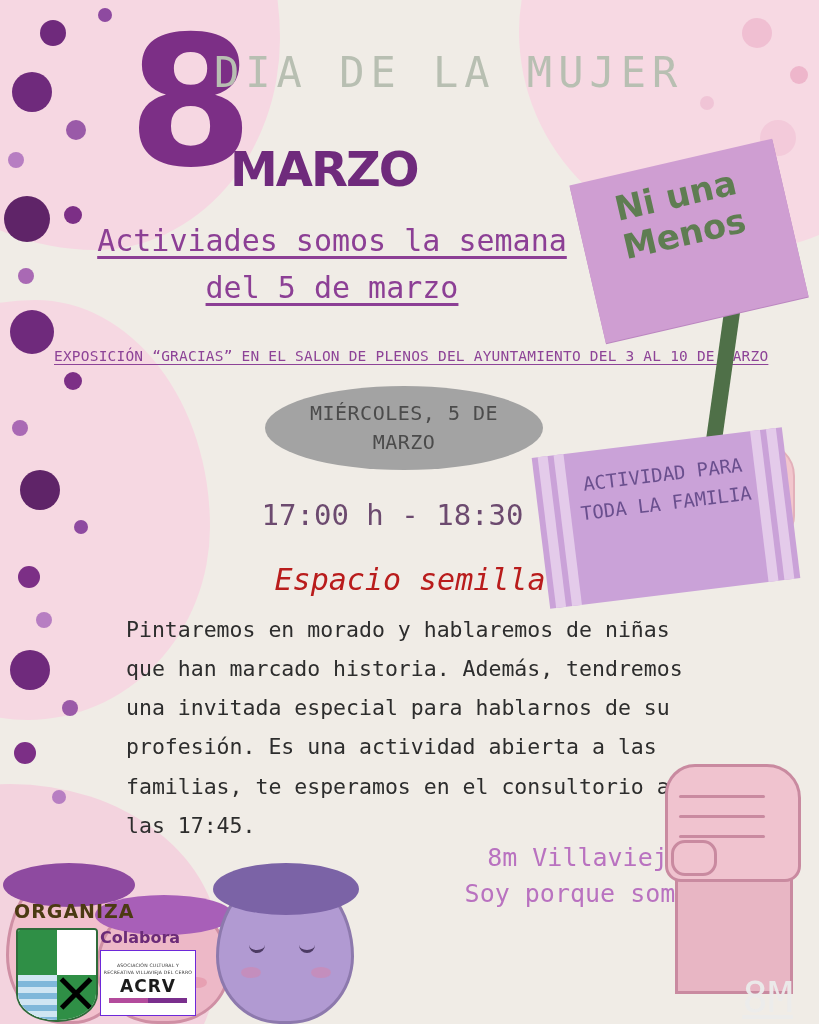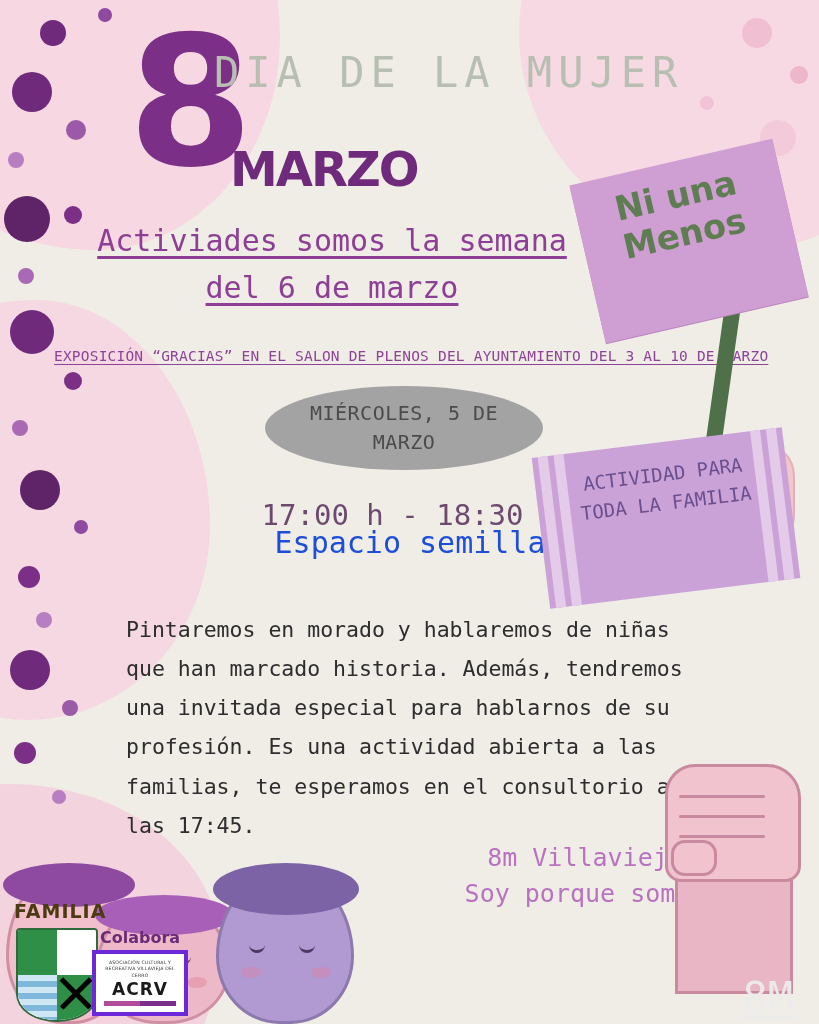--- a/index.html
+++ b/index.html
@@ -131,26 +131,27 @@
     position: absolute;
     left: 200px; top: 498px;
     width: 420px;
     text-align: center;
     font-family: "DejaVu Sans Mono", monospace;
     font-size: 29px;
     color: #6c4a6f;
   }
   .place {
     position: absolute;
-    left: 200px; top: 525px;
+    left: 200px; top: 562px;
     width: 420px;
     text-align: center;
     font-family: "DejaVu Sans Mono", monospace;
     font-size: 30px;
-    color: #1d4ed8;
+    color: #b91c1c;
+    font-style: italic;
   }
 
   
   .body-text {
     position: absolute;
     left: 126px; top: 610px;
     width: 576px;
     font-family: "DejaVu Sans Mono", monospace;
     font-size: 21.5px;
     line-height: 1.82;
@@ -362,24 +363,24 @@
   .colabora-label {
     position: absolute;
     left: 100px; top: 928px;
     font-family: "DejaVu Sans", sans-serif;
     font-weight: bold;
     font-size: 16px;
     color: #6b2b78;
   }
   .acrv {
     position: absolute;
-    left: 92px; top: 950px;
+    left: 100px; top: 950px;
     width: 96px; height: 66px;
     background: #ffffff;
-    border: 4px solid #6d28d9;
+    border: 1px solid #6d28d9;
     display: flex;
     flex-direction: column;
     align-items: center;
     justify-content: center;
     text-align: center;
     padding: 2px;
     box-sizing: border-box;
   }
   .acrv .acrv-name {
     font-family: "DejaVu Sans", sans-serif;
@@ -435,21 +436,21 @@
   <div class="dot" style="left:760px;top:120px;width:36px;height:36px;background:#f3cada;"></div>
   <div class="dot" style="left:700px;top:96px;width:14px;height:14px;background:#f0c4d6;"></div>
   <div class="dot" style="left:758px;top:198px;width:16px;height:16px;background:#f0c4d6;"></div>
 
   <div class="eight">8</div>
   <div class="dia-mujer">DIA DE LA MUJER</div>
   <div class="marzo">MARZO</div>
 
   <div class="subtitle">
     <div>Activiades somos la semana</div>
-    <div>del 6 de marzo</div>
+    <div>del 5 de marzo</div>
   </div>
 
   <div class="expo">EXPOSICIÓN “GRACIAS” EN EL SALON DE PLENOS DEL AYUNTAMIENTO DEL 3 AL 10 DE MARZO</div>
 
   <div class="sign-wrap">
     <div class="sign-stick"></div>
     <div class="sign">
       <div class="sign-inner"></div>
     </div>
     <div class="sign-text">Ni una Menos</div>
@@ -508,21 +509,21 @@
     <div class="cheek" style="left:88px;top:76px;"></div>
   </div>
   <div class="face face-c">
     <div class="hairline" style="left:-6px;top:-10px;width:146px;height:52px;background:#7b63a6;"></div>
     <div class="eye" style="left:30px;top:70px;border-bottom-color:#4c3a63;"></div>
     <div class="eye" style="left:80px;top:70px;border-bottom-color:#4c3a63;"></div>
     <div class="cheek" style="left:22px;top:94px;background:#c98bb8;"></div>
     <div class="cheek" style="left:92px;top:94px;background:#c98bb8;"></div>
   </div>
 
-  <div class="organiza-label">FAMILIA</div>
+  <div class="organiza-label">ORGANIZA</div>
   <div class="crest">
     <div class="q q1"></div>
     <div class="q q2"></div>
     <div class="q q3"></div>
     <div class="q q4"></div>
     <div class="wave"></div>
     <div class="cross"></div>
   </div>
 
   <div class="colabora-label">Colabora</div>

